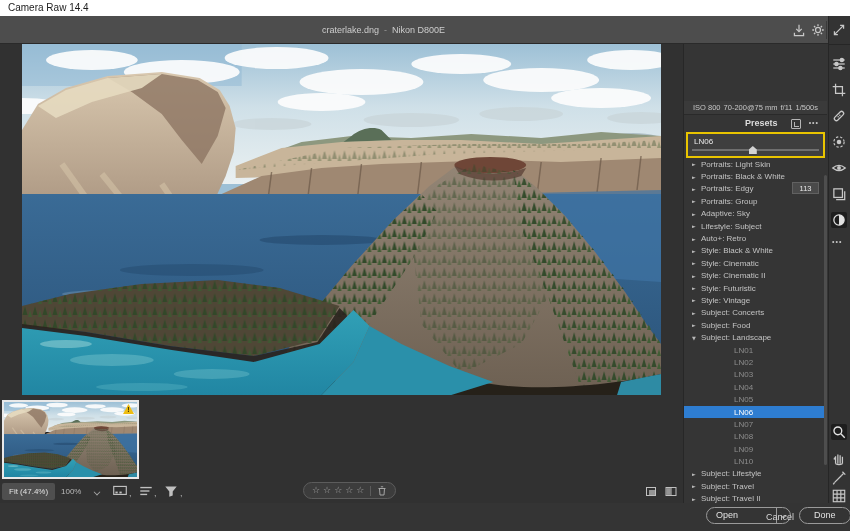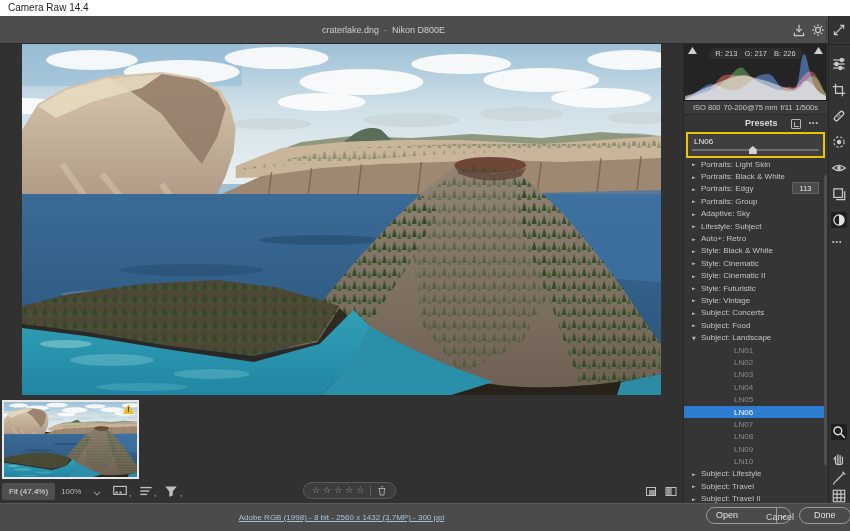--- a/index.html
+++ b/index.html
@@ -445,35 +445,20 @@
         <g stroke="#c0c0c0" stroke-width="1" fill="none">
           <rect x="2" y="2.5" width="10" height="8"></rect>
           <path d="M7,2.5 V10.5"></path>
           <rect x="2.6" y="3.1" width="3.8" height="6.8" fill="#c0c0c0" stroke="none" opacity="0.7"></rect>
         </g>
       </svg>
   </div>
 
   <div class="rpanel"></div>
 
-  <div class="histogram">
-    <svg width="143" height="52" viewBox="0 0 141 52">
-      <path d="M0,52 L0,48 C10,46 18,40 26,38 C34,34 44,30 52,28 C60,26 70,30 78,32 C86,34 94,38 102,40 C110,42 114,40 118,34 C122,30 128,36 134,44 L141,48 L141,52 Z" fill="#8f9598" opacity="0.85"></path>
-      <path d="M0,52 L2,49 C10,47 16,44 22,44 C28,40 34,28 40,27 C46,25 52,29 58,27 C64,26 70,32 76,35 C82,37 88,41 94,42 C98,41 102,37 106,39 C110,41 112,37 116,31 C120,25 124,22 128,24 C132,27 136,40 141,46 L141,52 Z" fill="#d64b42" opacity="0.55"></path>
-      <path d="M0,52 L4,50 C12,47 20,44 26,42 C32,40 38,34 44,30 C50,22 54,18 58,20 C62,24 66,30 72,33 C78,36 86,40 92,42 C98,43 104,42 108,43 C112,44 116,40 120,34 C124,28 128,27 132,30 C136,34 138,42 141,46 L141,52 Z" fill="#4caf50" opacity="0.5"></path>
-      <path d="M0,52 L4,49 C10,46 16,40 22,37 C26,35 30,36 34,38 C40,41 46,43 52,42 C58,40 64,34 70,30 C76,26 82,25 86,27 C90,30 94,38 98,42 C102,44 106,44 110,42 C112,40 114,30 116,14 C118,4 120,4 122,12 C124,22 128,36 132,42 C136,46 138,47 141,48 L141,52 Z" fill="#4a7fd6" opacity="0.6"></path>
-    </svg>
-    <div class="clip-tri" style="left:4px;"></div>
-    <div class="clip-tri" style="right:4px;"></div>
-    <div class="rgb-pill">
-      <span>R: 213</span>
-      <span>G: 217</span>
-      <span>B: 226</span>
-    </div>
-  </div>
 
   <div class="capture">
     <span>ISO 800</span>
     <span>70-200@75 mm</span>
     <span>f/11</span>
     <span>1/500s</span>
   </div>
 
   <div class="phead">
     <span class="ptitle">Presets</span>
@@ -692,23 +677,20 @@
   </div>
   <div class="ricon" style="top:488px;">
     <svg class="ic" width="16" height="16" viewBox="0 0 14 14">
         <g stroke="#c8c8c8" stroke-width="1" fill="none">
           <rect x="2" y="2" width="10" height="10"></rect>
           <path d="M5.3,2 V12 M8.6,2 V12 M2,5.3 H12 M2,8.6 H12"></path>
         </g>
       </svg>
   </div>
 
-  <div class="bbar">
-    <div class="info-link">Adobe RGB (1998) - 8 bit - 2560 x 1432 (3.7MP) - 300 ppi</div>
-  </div>
   <div class="btn btn-open">
     <span class="olabel">Open</span>
     <span class="oseg"></span>
   </div>
   <div class="btn btn-cancel">Cancel</div>
   <div class="btn btn-done">Done</div>
 
 </div>
 
 </body></html>

